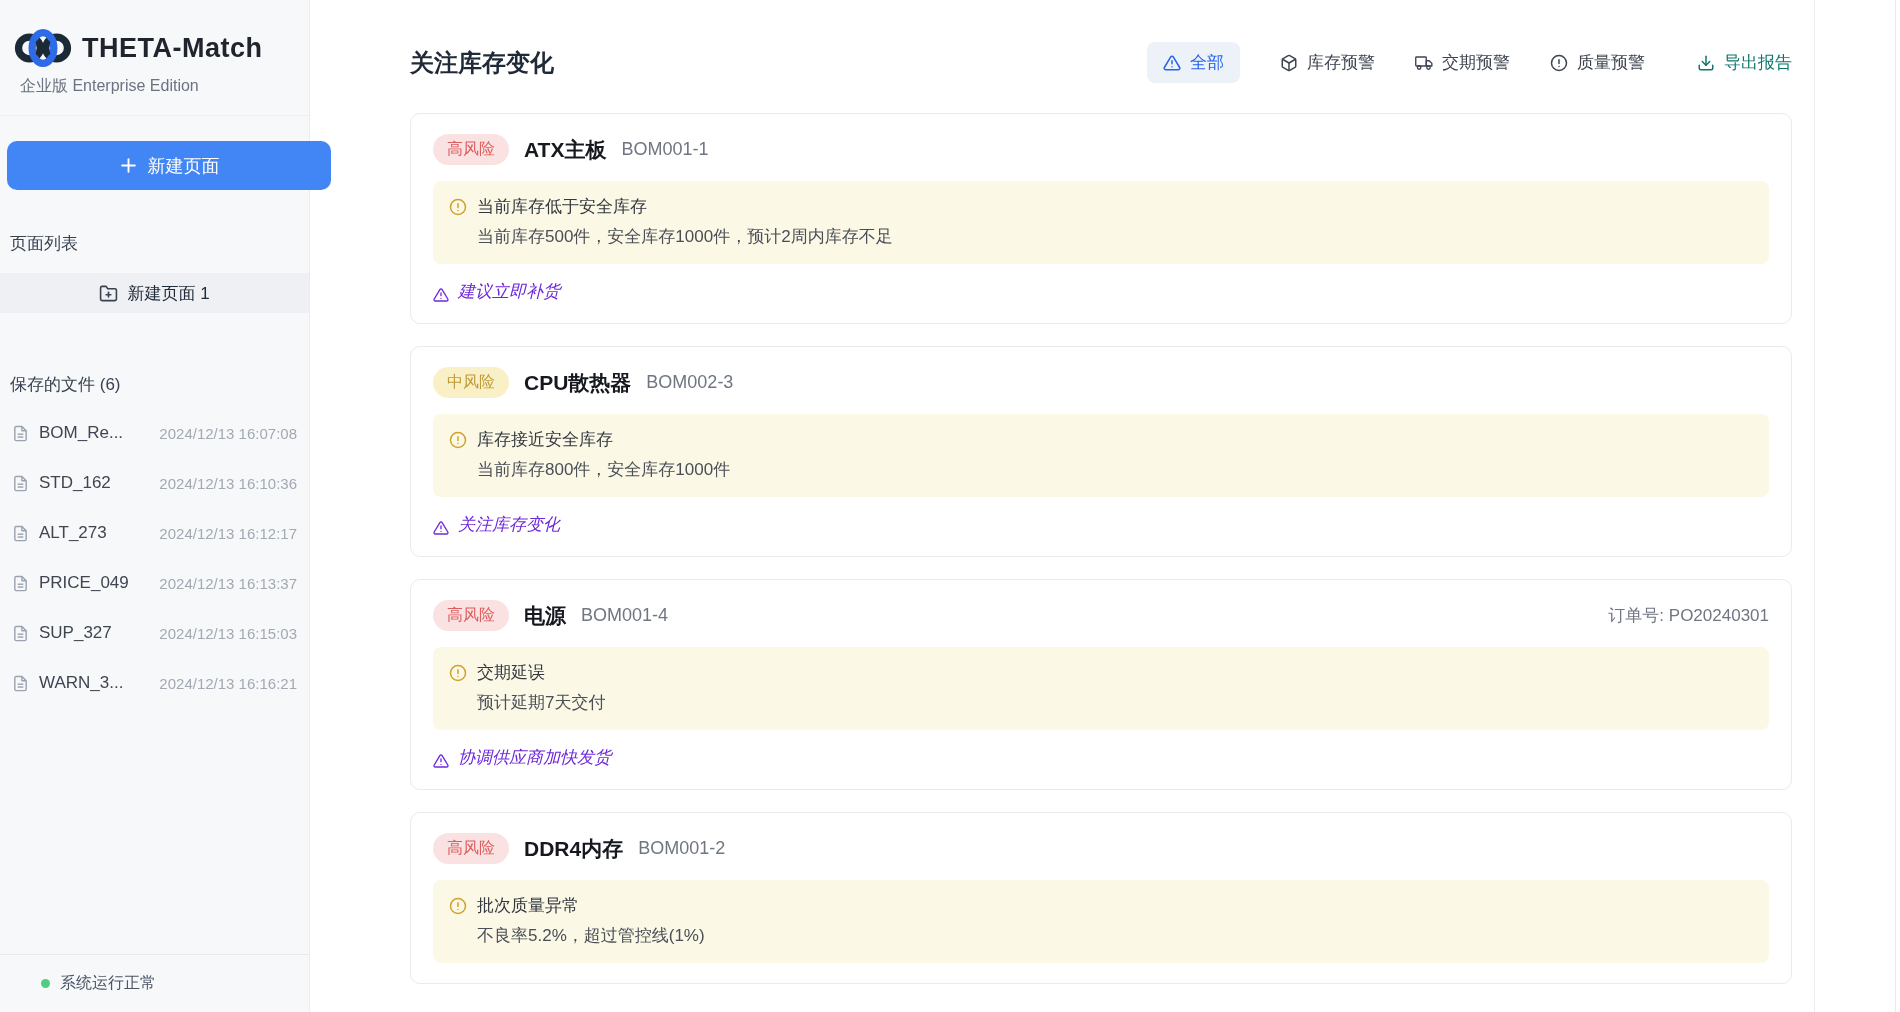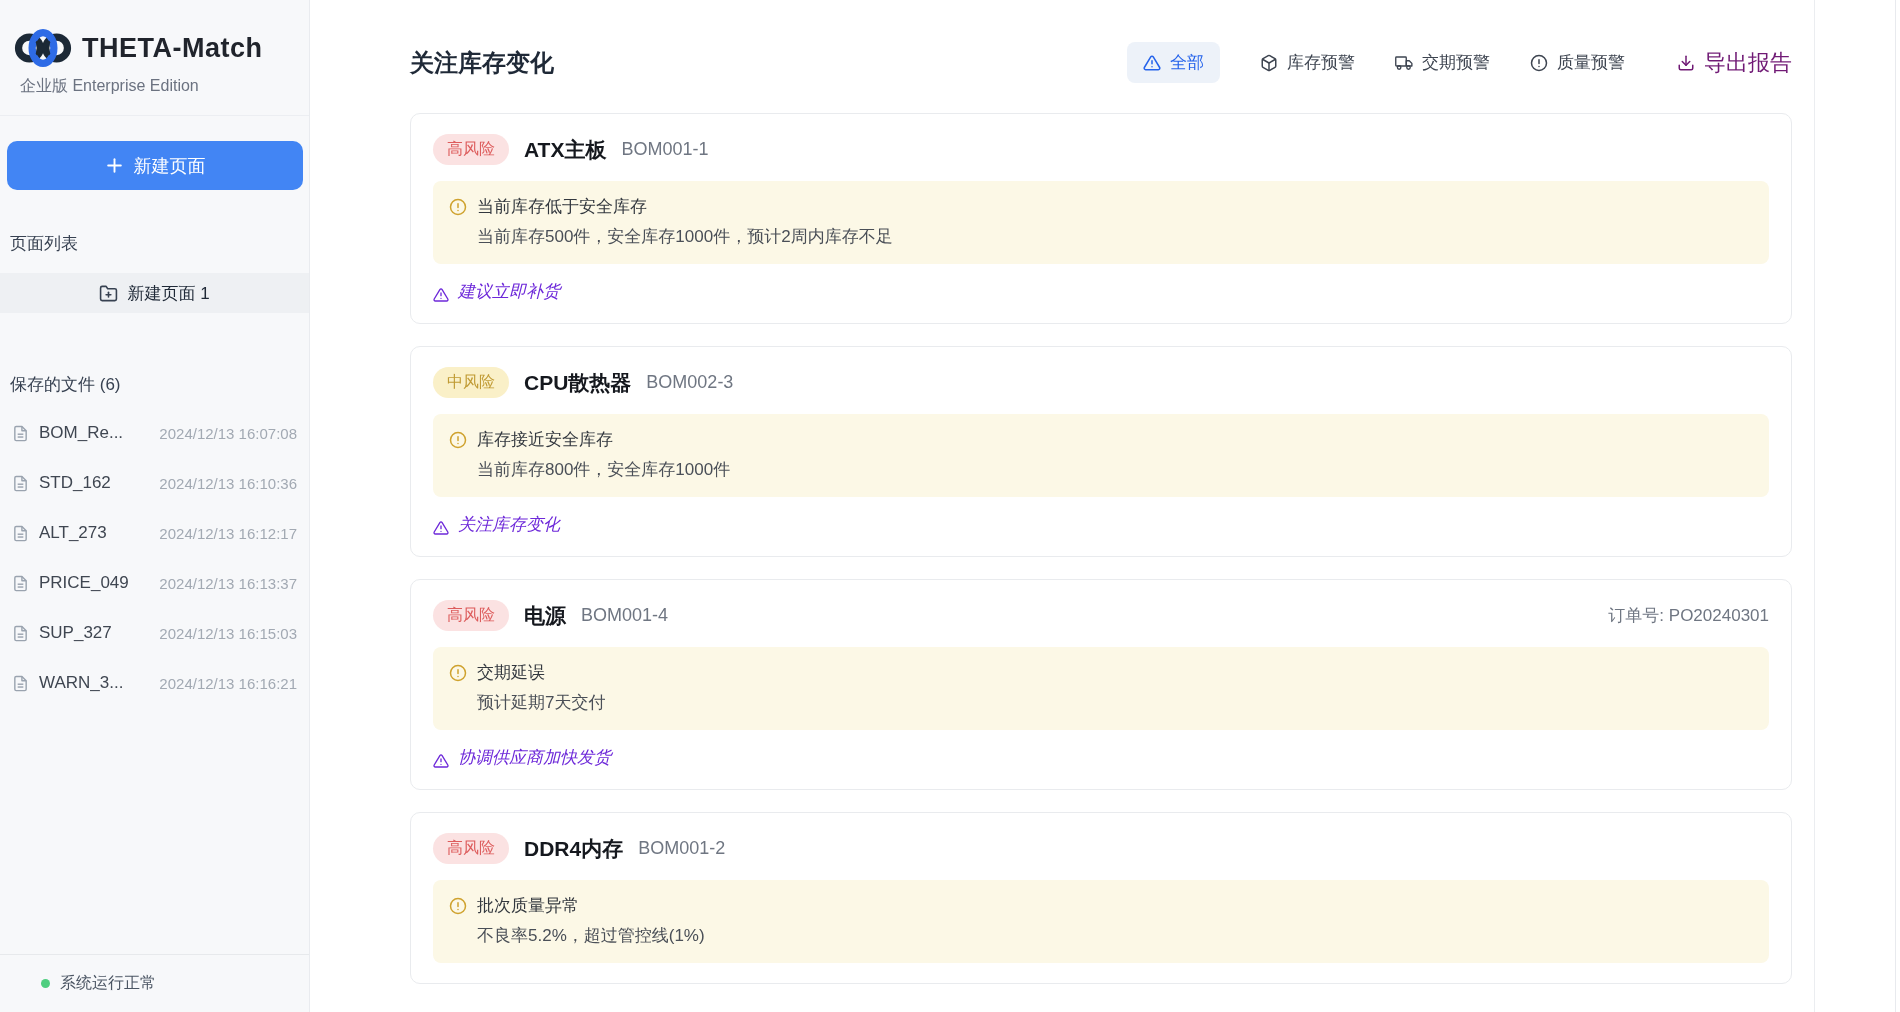--- a/index.html
+++ b/index.html
@@ -10,21 +10,21 @@
   
   .sidebar { position:relative; width:310px; height:1012px; background:#f7f8fa;
     border-right:1px solid #e9ebef; flex:0 0 310px; }
   .brand { padding:28px 20px 18px 14px; border-bottom:1px solid #eceef2; }
   .brand-row { display:flex; align-items:center; gap:10px; }
   .brand-logo { width:58px; height:40px; flex:0 0 58px; }
   .brand-name { font-size:27px; font-weight:700; color:#20242c; letter-spacing:0.5px; }
   .brand-sub { margin-top:8px; margin-left:6px; font-size:16px; color:#6b7280; }
   .newpage-btn { display:flex; align-items:center; justify-content:center; gap:10px;
     margin:25px 7px 0 7px; height:49px; background:#4285f4; color:#fff; border:none;
-    border-radius:10px; font-size:18px; cursor:pointer; width:296px;
+    border-radius:10px; font-size:18px; cursor:pointer; width:324px;
     font-family:inherit; }
   .newpage-btn svg { width:19px; height:19px; }
   .section-label { margin-top:42px; padding:0 10px; font-size:17px; color:#374151;font-family:Liberation Serif, serif; }
   .page-item { margin-top:18px; height:40px; background:#eef0f3; display:flex;
     align-items:center; justify-content:center; gap:9px; font-size:17px; color:#1f2937;
     cursor:pointer; }
   .page-item svg { width:19px; height:19px; color:#374151; }
   .files-label { margin-top:60px; padding:0 10px; font-size:17px; color:#374151; }
   .file-list { margin-top:12px; }
   .file-row { display:flex; align-items:center; gap:10px; height:50px; padding:0 12px;
@@ -42,22 +42,22 @@
   .main { flex:0 0 1505px; width:1505px; height:1012px; background:#fff;
     border-right:1px solid #ebedf0; padding:10px 22px 0 100px; overflow:hidden; }
   .cmd-line { font-size:17px; color:#6b7280; margin-top:2px; }
   .page-header { margin-top:32px; display:flex; align-items:center; }
   .page-title { font-size:24px; font-weight:700; color:#1f2937; }
   .tabs { margin-left:auto; display:flex; align-items:center; gap:40px; }
   .tab { display:flex; align-items:center; gap:9px; font-size:17px; color:#3d4450;
     cursor:pointer; background:none; border:none; font-family:inherit; padding:0; }
   .tab svg { width:18px; height:18px; }
   .tab.active { background:#edf2f9; color:#2563eb; padding:9px 16px; border-radius:8px; }
-  .export-link { display:flex; align-items:center; gap:9px; font-size:22px;
-    color:#701a75; margin-left:12px; cursor:pointer; background:none; border:none;
+  .export-link { display:flex; align-items:center; gap:9px; font-size:17px;
+    color:#0f766e; margin-left:12px; cursor:pointer; background:none; border:none;
     font-family:inherit; }
   .export-link svg { width:18px; height:18px; }
 
   .cards { margin-top:30px; }
   .card { border:1px solid #e9ebee; border-radius:10px; background:#fff;
     padding:20px 22px; margin-bottom:22px; }
   .card-header { display:flex; align-items:center; gap:15px; }
   .badge { padding:5px 14px; border-radius:999px; font-size:16px; white-space:nowrap; }
   .badge.high { background:#fbe2e2; color:#dd5c5c; }
   .badge.medium { background:#faf0c8; color:#c09a33; }

